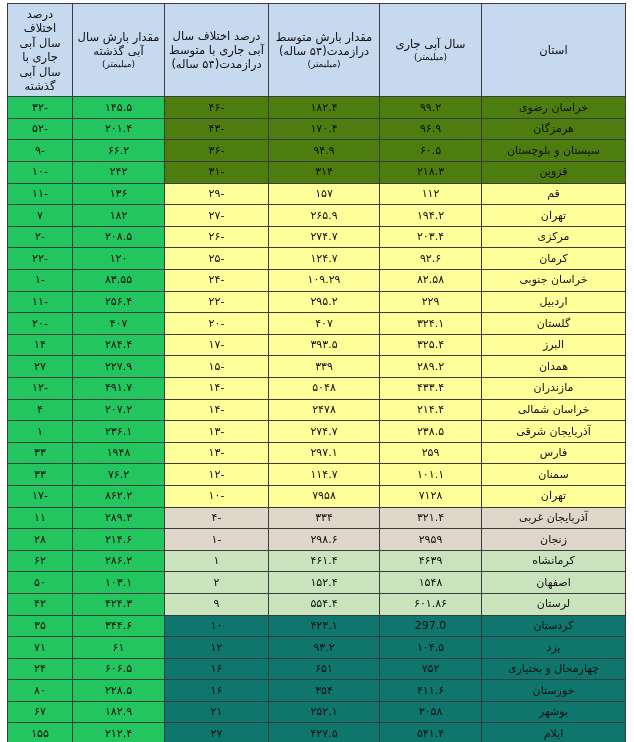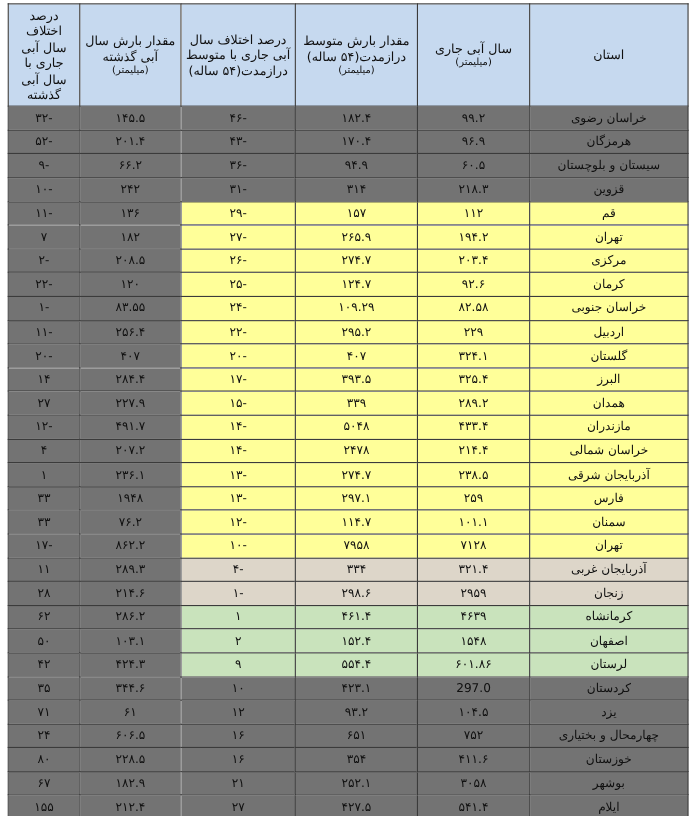--- a/index.html
+++ b/index.html
@@ -60,26 +60,26 @@
   table.rain-table tbody tr { height: 20.6px; }
   table.rain-table tbody td { height: 20.6px; }
 
   td.province {
     text-align: center;
     font-size: 11.5px;
   }
   td.num { font-size: 11.5px; }
 
   
-  .band-orange    { background: #737373; }
+  .band-orange    { background: #4d7c0f; }
   .band-yellow    { background: #ffff99; margin-left: 28px; }
   .band-beige     { background: #ddd6c9; }
   .band-lgreen    { background: #c9e3bc; }
-  .band-green     { background: #737373; }
-  .band-white     { background: #737373; }
+  .band-green     { background: #0f766e; }
+  .band-white     { background: #22c55e; }
 </style>
 </head>
 <body>
 
 <div id="table-wrap">
   <table class="rain-table">
     <colgroup>
       <col class="c-prov">
       <col class="c-cur">
       <col class="c-avg">

